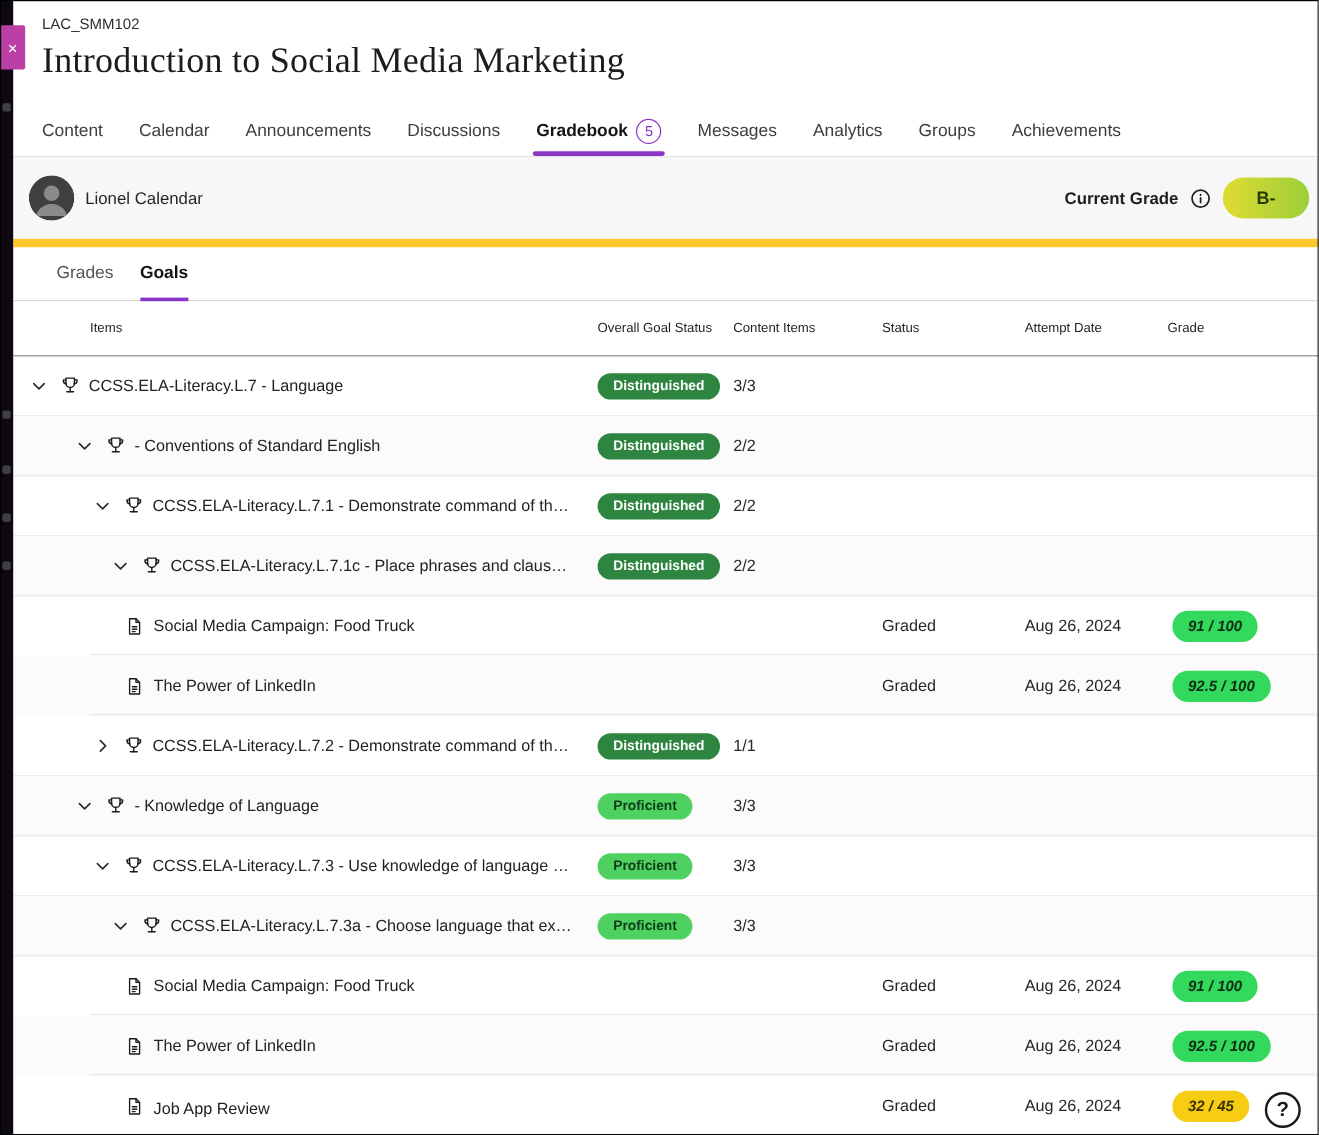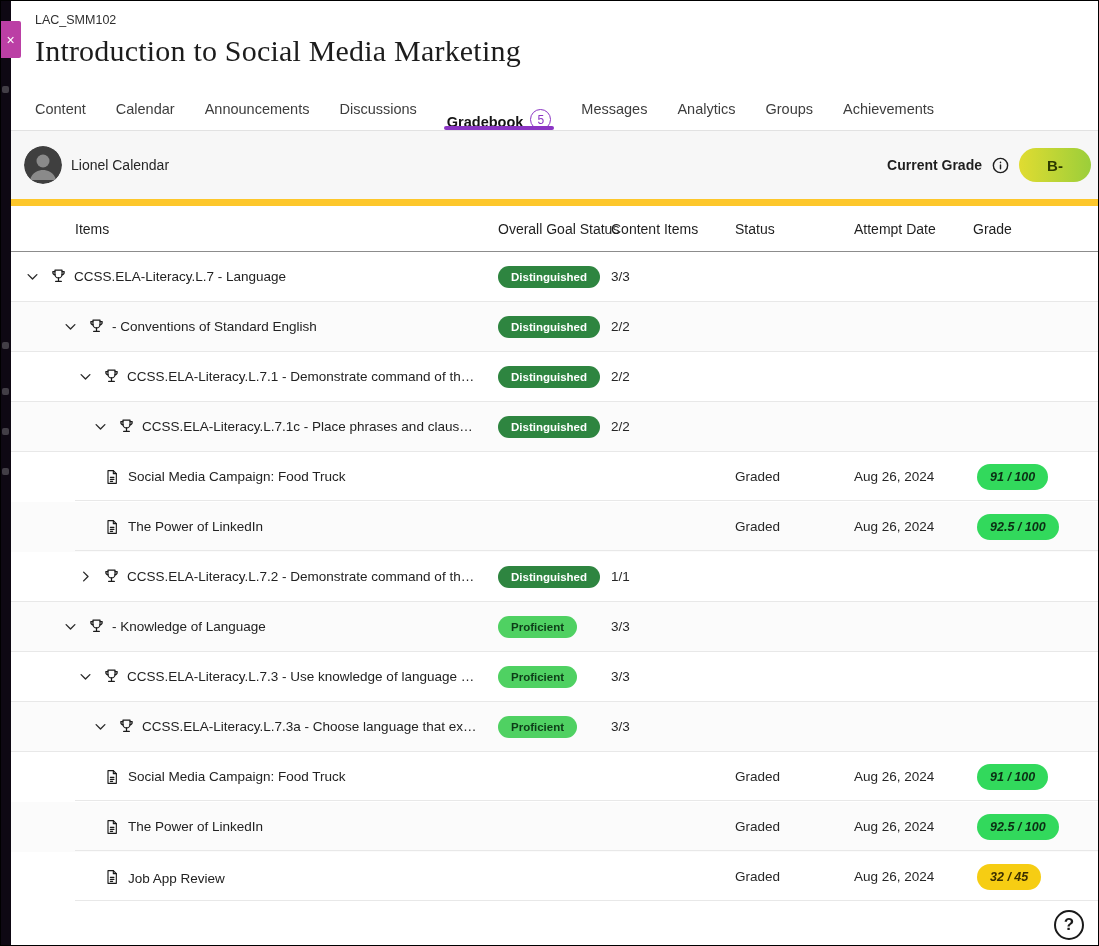--- a/index.html
+++ b/index.html
@@ -25,21 +25,21 @@
   .main { position: absolute; left: 11px; top: 0; width: 1088px; height: 946px; background: #fff; overflow: hidden; }
 
   
   .course-header { height: 88px; padding: 13px 24px 0; }
   .course-code { font-size: 12.5px; color: #2f2f2f; }
   .course-title { font-family: "Liberation Serif", serif; font-size: 30px; font-weight: 500; color: #1c1c1c; margin-top: 7px; letter-spacing: .2px; }
 
   
   .topnav { display: flex; align-items: stretch; gap: 30px; padding: 0 24px; height: 43px; border-bottom: 1px solid #e2e2e2; }
   .nav-tab { display: flex; align-items: center; gap: 7px; font-size: 14.5px; color: #3d3d3d; position: relative; cursor: pointer; white-space: nowrap; }
-  .nav-tab.active { color: #141414; font-weight: 600; align-items: flex-end; }
+  .nav-tab.active { color: #141414; font-weight: 600; }
   .nav-tab.active::after { content: ""; position: absolute; left: -3px; right: -3px; bottom: 0; height: 4px; background: var(--accent); border-radius: 2px; }
   .nav-badge { width: 21px; height: 21px; border: 1.3px solid var(--accent); color: var(--accent); border-radius: 50%; font-size: 12px; font-weight: 400; display: flex; align-items: center; justify-content: center; }
 
   
   .student-bar { height: 68px; background: #f7f7f7; display: flex; align-items: center; padding: 0 8px 0 13px; }
   .avatar { width: 38px; height: 38px; border-radius: 50%; overflow: hidden; flex: 0 0 auto; }
   .student-name { margin-left: 9px; font-size: 14px; color: #262626; }
   .grade-group { margin-left: auto; display: flex; align-items: center; gap: 9px; }
   .current-grade-label { font-size: 14px; font-weight: 700; color: #1e1e1e; }
   .info-icon { width: 19px; height: 19px; color: #1e1e1e; cursor: pointer; display: flex; align-items: center; }
@@ -52,21 +52,21 @@
   .grade-bar { height: 7px; background: var(--grade-bar); }
 
   
   .subtabs { display: flex; gap: 22px; padding: 0 24px 0 36px; border-bottom: 1px solid #d9d9d9; height: 45px; align-items: stretch; }
   .subtab { display: flex; align-items: center; font-size: 14.5px; color: #565656; position: relative; cursor: pointer; }
   .subtab.active { color: #141414; font-weight: 700; }
   .subtab.active::after { content: ""; position: absolute; left: 0; right: 0; bottom: -1px; height: 3.5px; background: var(--accent); }
 
   
   .thead, .trow { display: grid; grid-template-columns: 476px 113px 124px 119px 119px minmax(0,1fr); align-items: center; }
-  .thead { height: 46px; border-bottom: 1px solid #8c8c8c; font-size: 14px; color: #1f1f1f; }
+  .thead { height: 46px; border-bottom: 1px solid #8c8c8c; font-size: 11px; color: #1f1f1f; }
   .hcell { padding-left: 11px; white-space: nowrap; }
   .hcell-items { padding-left: 64px; }
   .trow { height: 50px; border-bottom: 1px solid #e8e8e8; font-size: 13.5px; color: #262626; position: relative; }
   .trow:nth-child(even) { background: #fbfbfb; }
   .trow.item-row { border-bottom-color: transparent; }
   .trow.item-row::after { content: ""; position: absolute; left: 64px; right: 0; bottom: 0; height: 1px; background: #e8e8e8; }
   .cell { padding-left: 11px; white-space: nowrap; }
   .items-cell { display: flex; align-items: center; gap: 7px; min-width: 0; padding-right: 10px; }
   .chev { width: 20px; height: 20px; color: #2b2b2b; display: flex; align-items: center; justify-content: center; cursor: pointer; flex: 0 0 auto; }
   .rowicon { width: 18px; height: 18px; color: #1a1a1a; flex: 0 0 auto; display: flex; align-items: center; justify-content: center; }
@@ -144,20 +144,24 @@
           <circle cx="12" cy="12" r="9"></circle>
           <path d="M12 7.8v.6M12 11.3V16.2" stroke-linecap="round"></path>
         </svg>
       </span>
       <span class="grade-pill">B-</span>
     </div>
   </div>
 
   <div class="grade-bar"></div>
 
+  <div class="subtabs">
+      <div class="subtab">Grades</div>
+      <div class="subtab active">Goals</div>
+    </div>
 
   <div class="goals-table">
     <div class="thead">
       <div class="hcell hcell-items">Items</div>
       <div class="hcell">Overall Goal Status</div>
       <div class="hcell">Content Items</div>
       <div class="hcell">Status</div>
       <div class="hcell">Attempt Date</div>
       <div class="hcell">Grade</div>
     </div>

